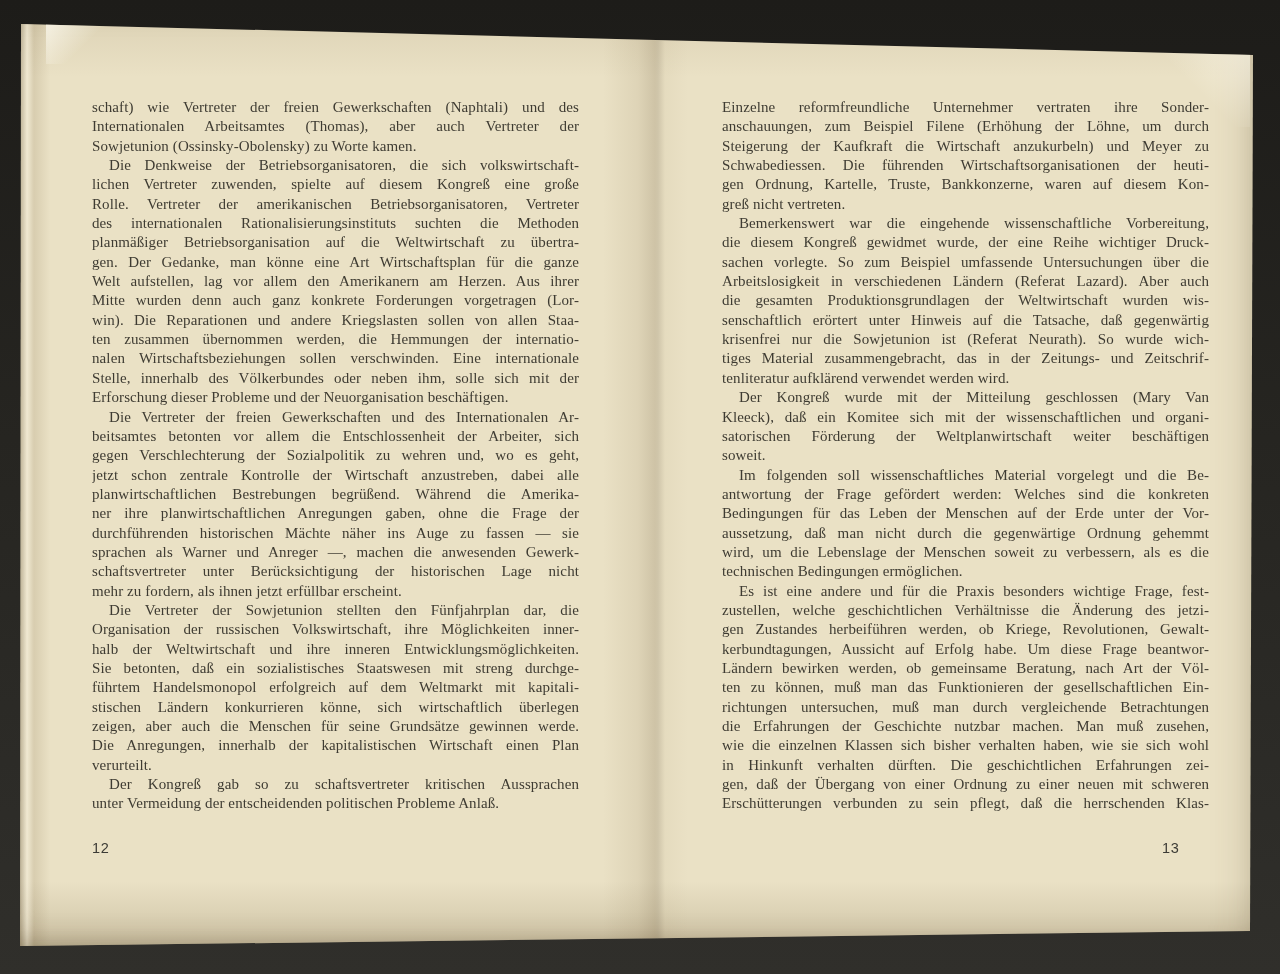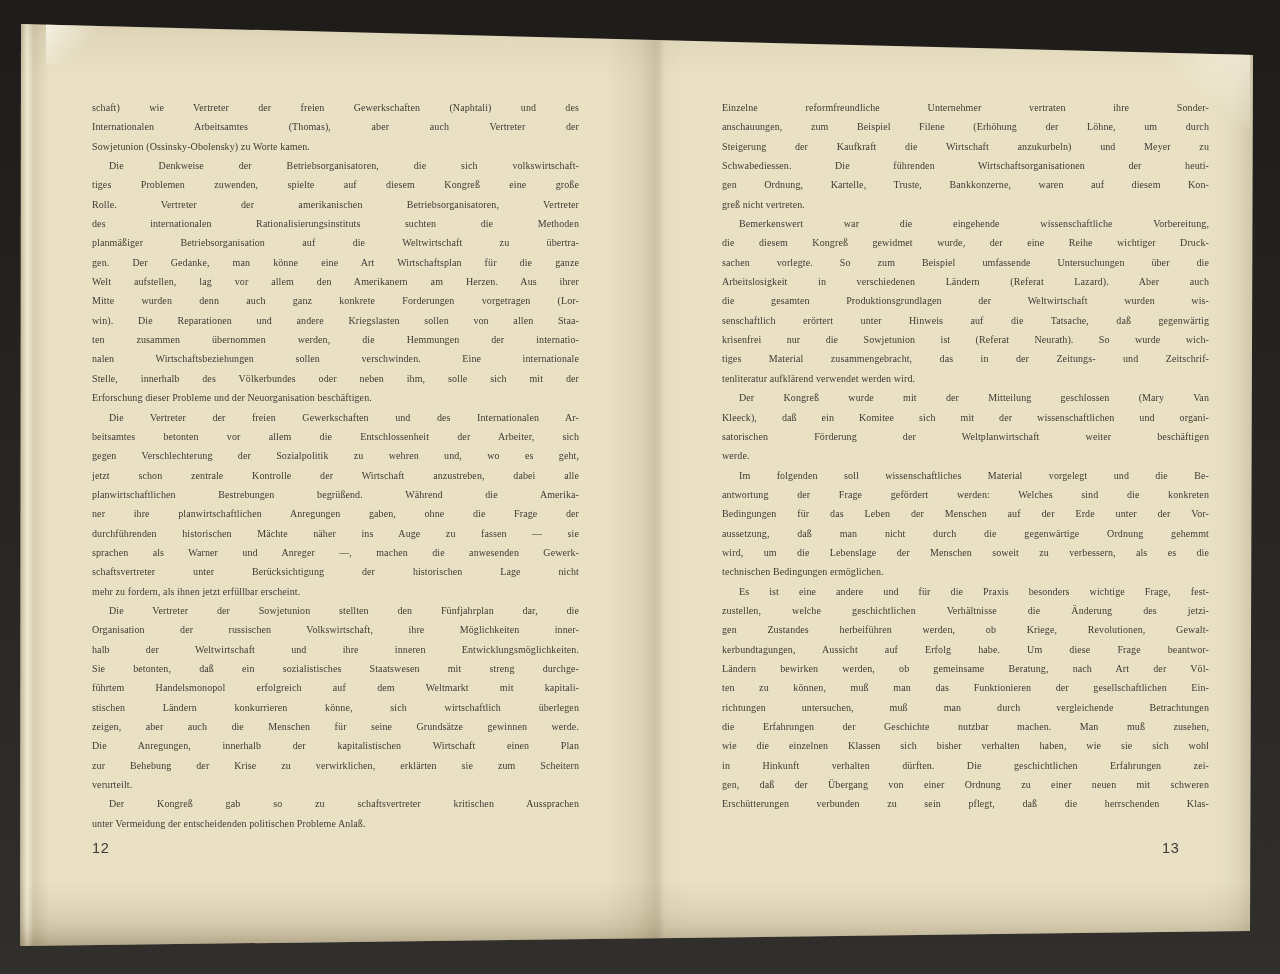--- a/index.html
+++ b/index.html
@@ -45,21 +45,21 @@
   .corner-fold-tr {
     position: absolute; left: 1140px; top: 30px; width: 90px; height: 75px;
     background: linear-gradient(225deg, rgba(251,247,233,0.65) 0%, rgba(251,247,233,0.0) 55%);
     pointer-events: none;
   }
   .text-col {
     position: absolute;
     top: 76px;
     width: 487px;
     color: #3e3b32;
-    font-size: 10px;
+    font-size: 15px;
     letter-spacing: 0.1px;
     font-family: Liberation Serif, serif;
   }
   .text-col.left  { left: 72px; }
   .text-col.right { left: 702px; }
   .line {
     height: 19.35px;
     line-height: 19.35px;
     text-align: justify;
     text-align-last: justify;
@@ -87,21 +87,21 @@
   <div class="spread">
     <div class="corner-fold-tl"></div>
     <div class="corner-fold-tr"></div>
     <div class="gutter"></div>
 
     <div class="text-col left">
         <div class="line">schaft) wie Vertreter der freien Gewerkschaften (Naphtali) und des</div>
         <div class="line">Internationalen Arbeitsamtes (Thomas), aber auch Vertreter der</div>
         <div class="line end">Sowjetunion (Ossinsky-Obolensky) zu Worte kamen.</div>
         <div class="line indent">Die Denkweise der Betriebsorganisatoren, die sich volkswirtschaft-</div>
-        <div class="line">tiges Problemen zuwenden, spielte auf diesem Kongreß eine große</div>
+        <div class="line">lichen Vertreter zuwenden, spielte auf diesem Kongreß eine große</div>
         <div class="line">Rolle. Vertreter der amerikanischen Betriebsorganisatoren, Vertreter</div>
         <div class="line">des internationalen Rationalisierungsinstituts suchten die Methoden</div>
         <div class="line">planmäßiger Betriebsorganisation auf die Weltwirtschaft zu übertra-</div>
         <div class="line">gen. Der Gedanke, man könne eine Art Wirtschaftsplan für die ganze</div>
         <div class="line">Welt aufstellen, lag vor allem den Amerikanern am Herzen. Aus ihrer</div>
         <div class="line">Mitte wurden denn auch ganz konkrete Forderungen vorgetragen (Lor-</div>
         <div class="line">win). Die Reparationen und andere Kriegslasten sollen von allen Staa-</div>
         <div class="line">ten zusammen übernommen werden, die Hemmungen der internatio-</div>
         <div class="line">nalen Wirtschaftsbeziehungen sollen verschwinden. Eine internationale</div>
         <div class="line">Stelle, innerhalb des Völkerbundes oder neben ihm, solle sich mit der</div>
@@ -117,21 +117,20 @@
         <div class="line">schaftsvertreter unter Berücksichtigung der historischen Lage nicht</div>
         <div class="line end">mehr zu fordern, als ihnen jetzt erfüllbar erscheint.</div>
         <div class="line indent">Die Vertreter der Sowjetunion stellten den Fünfjahrplan dar, die</div>
         <div class="line">Organisation der russischen Volkswirtschaft, ihre Möglichkeiten inner-</div>
         <div class="line">halb der Weltwirtschaft und ihre inneren Entwicklungsmöglichkeiten.</div>
         <div class="line">Sie betonten, daß ein sozialistisches Staatswesen mit streng durchge-</div>
         <div class="line">führtem Handelsmonopol erfolgreich auf dem Weltmarkt mit kapitali-</div>
         <div class="line">stischen Ländern konkurrieren könne, sich wirtschaftlich überlegen</div>
         <div class="line">zeigen, aber auch die Menschen für seine Grundsätze gewinnen werde.</div>
         <div class="line">Die Anregungen, innerhalb der kapitalistischen Wirtschaft einen Plan</div>
-        <div class="line">zur Behebung der Krise zu verwirklichen, erklärten sie zum Scheitern</div>
         <div class="line end">verurteilt.</div>
         <div class="line indent">Der Kongreß gab so zu schaftsvertreter kritischen Aussprachen</div>
         <div class="line end">unter Vermeidung der entscheidenden politischen Probleme Anlaß.</div>
       </div>
 
     <div class="text-col right">
         <div class="line">Einzelne reformfreundliche Unternehmer vertraten ihre Sonder-</div>
         <div class="line">anschauungen, zum Beispiel Filene (Erhöhung der Löhne, um durch</div>
         <div class="line">Steigerung der Kaufkraft die Wirtschaft anzukurbeln) und Meyer zu</div>
         <div class="line">Schwabediessen. Die führenden Wirtschaftsorganisationen der heuti-</div>
@@ -142,21 +141,21 @@
         <div class="line">sachen vorlegte. So zum Beispiel umfassende Untersuchungen über die</div>
         <div class="line">Arbeitslosigkeit in verschiedenen Ländern (Referat Lazard). Aber auch</div>
         <div class="line">die gesamten Produktionsgrundlagen der Weltwirtschaft wurden wis-</div>
         <div class="line">senschaftlich erörtert unter Hinweis auf die Tatsache, daß gegenwärtig</div>
         <div class="line">krisenfrei nur die Sowjetunion ist (Referat Neurath). So wurde wich-</div>
         <div class="line">tiges Material zusammengebracht, das in der Zeitungs- und Zeitschrif-</div>
         <div class="line end">tenliteratur aufklärend verwendet werden wird.</div>
         <div class="line indent">Der Kongreß wurde mit der Mitteilung geschlossen (Mary Van</div>
         <div class="line">Kleeck), daß ein Komitee sich mit der wissenschaftlichen und organi-</div>
         <div class="line">satorischen Förderung der Weltplanwirtschaft weiter beschäftigen</div>
-        <div class="line end">werde.</div>
+        <div class="line end">soweit.</div>
         <div class="line indent">Im folgenden soll wissenschaftliches Material vorgelegt und die Be-</div>
         <div class="line">antwortung der Frage gefördert werden: Welches sind die konkreten</div>
         <div class="line">Bedingungen für das Leben der Menschen auf der Erde unter der Vor-</div>
         <div class="line">aussetzung, daß man nicht durch die gegenwärtige Ordnung gehemmt</div>
         <div class="line">wird, um die Lebenslage der Menschen soweit zu verbessern, als es die</div>
         <div class="line end">technischen Bedingungen ermöglichen.</div>
         <div class="line indent">Es ist eine andere und für die Praxis besonders wichtige Frage, fest-</div>
         <div class="line">zustellen, welche geschichtlichen Verhältnisse die Änderung des jetzi-</div>
         <div class="line">gen Zustandes herbeiführen werden, ob Kriege, Revolutionen, Gewalt-</div>
         <div class="line">kerbundtagungen, Aussicht auf Erfolg habe. Um diese Frage beantwor-</div>

